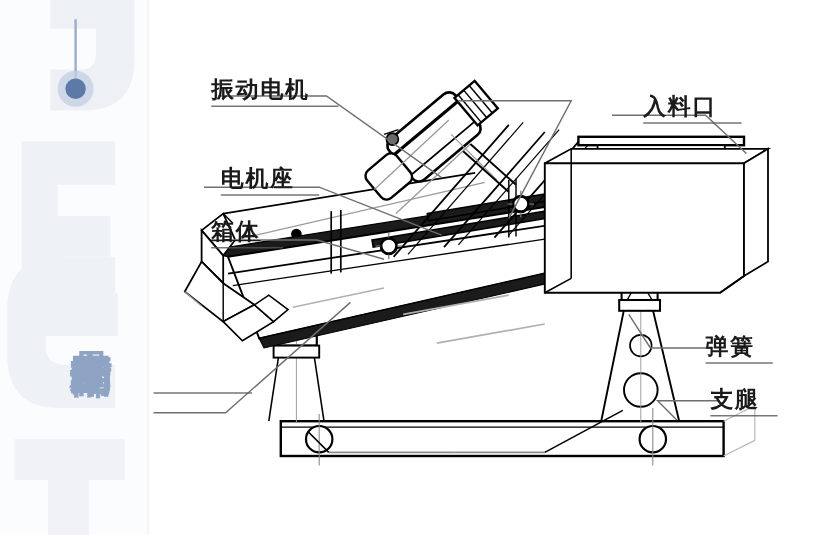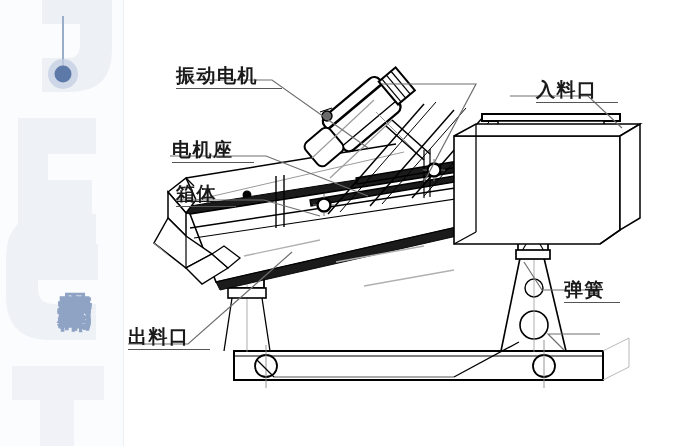--- a/index.html
+++ b/index.html
@@ -302,34 +302,37 @@
     <span class="lbl-text">振动电机</span>
     <span class="lbl-rule" style="width:106px;"></span>
   </div>
 
 
   <div class="label" style="left:508px;  top:78px;margin-left:28px;">
     <span class="lbl-text">入料口</span>
     <span class="lbl-rule" style="width:82px;"></span>
   </div>
 
-  <div class="label" style="left:172px;  top:138px;">
+  <div class="label" style="left:184px;  top:138px;">
     <span class="lbl-text">电机座</span>
     <span class="lbl-rule" style="width:82px;"></span>
   </div>
 
   <div class="label" style="left:176px;  top:182px;text-decoration:underline;">
     <span class="lbl-text">箱体</span>
     <span class="lbl-rule" style="width:60px;"></span>
   </div>
 
-  <div class="label" style="left:564px;  top:278px;">
+  <div class="label" style="left:588px;  top:278px;">
     <span class="lbl-text">弹簧</span>
     <span class="lbl-rule" style="width:56px;"></span>
   </div>
 
+  <div class="label" style="left:592px;  top:322px;">
+    <span class="lbl-text">支腿</span>
+    <span class="lbl-rule" style="width:56px;"></span>
+  </div>
 
   <div class="label" style="left:128px;  top:325px;">
-    <span class="lbl-text">出料口</span>
     <span class="lbl-rule" style="width:82px;"></span>
   </div>
 
 </div>
 
 </body></html>

